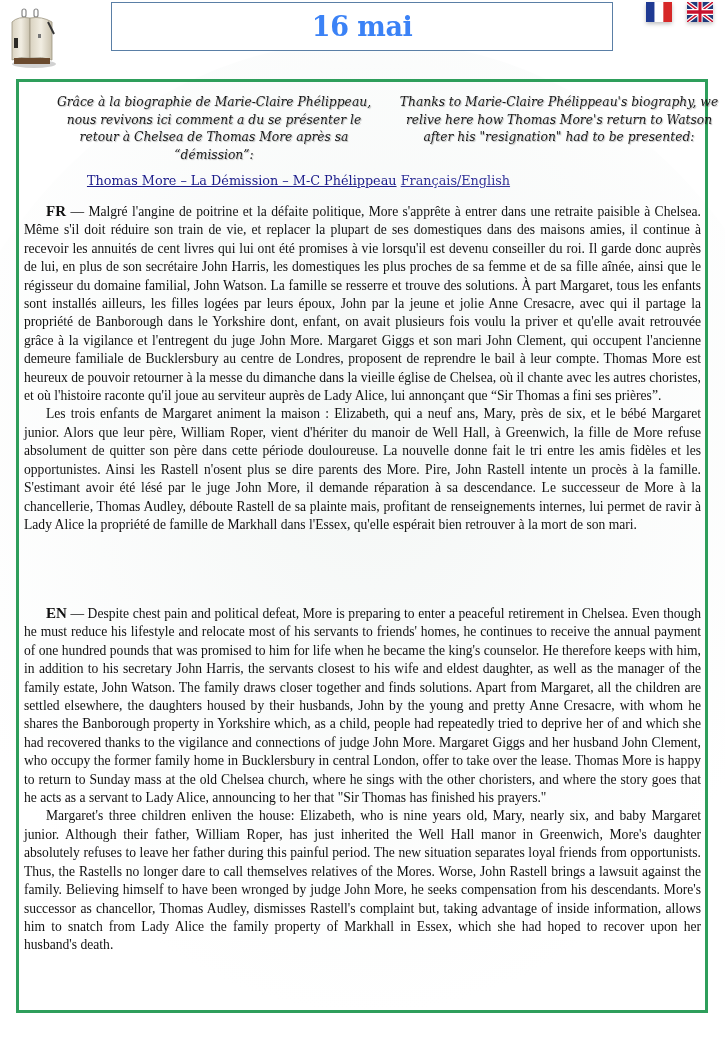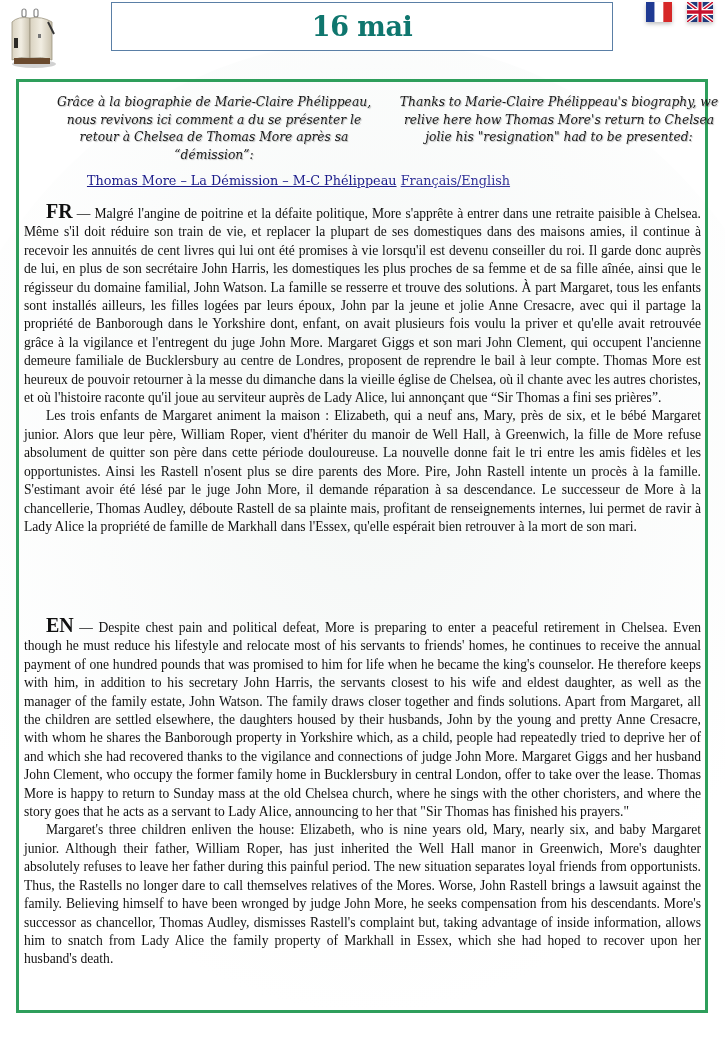--- a/index.html
+++ b/index.html
@@ -18,21 +18,21 @@
     .logo {
       position:absolute; left:8px; top:6px; width:48px; height:62px;
     }
     .title-box {
       position:absolute; left:111px; top:2px; width:502px; height:49px;
       border:1px solid #5a7fa6; background:#fff;
       display:flex; align-items:center; justify-content:center;
       box-sizing:border-box;
     }
     .title-box h1 {
-      margin:0; font-family:"DejaVu Serif", serif; font-weight:bold; font-size:27px; color:#0f766e;
+      margin:0; font-family:"DejaVu Serif", serif; font-weight:bold; font-size:27px; color:#3b82f6;
       letter-spacing:-0.5px;
       text-align:center;
     }
     .flag {
       position:absolute; top:2px; width:26px; height:20px; cursor:pointer;
       box-shadow:0 2px 4px rgba(0,0,0,0.25);
     }
     .flag-fr { left:646px; }
     .flag-uk { left:687px; }
     .frame {
@@ -49,23 +49,23 @@
       position:absolute; top:173px; left:0; width:597px; text-align:center; font-size:12.8px;
     }
     .links a { color:#1b1b8a; text-decoration:underline; }
     .links a.lang { color:#34349a; }
     .body-text {
       position:absolute; left:24px; width:677px;
       font-family:"Liberation Serif", serif; font-size:13.6px; line-height:18.4px;
       text-align:justify; color:#111;
     }
     .body-text p { margin:0; text-indent:22px; }
-    .lang-tag { font-size:20px; font-weight:bold; }
+    .lang-tag { font-size:15px; font-weight:bold; }
     .sec-fr { top:202px; }
-    .sec-en { top:604px;margin-top:12px; }
+    .sec-en { top:604px; }
   </style>
 </head>
 <body>
 
 <div class="bg-swoosh"></div>
 
 <div class="logo">
   <svg width="48" height="62" viewBox="0 0 48 62">
     <defs>
       <linearGradient id="pg" x1="0" x2="1">
@@ -103,21 +103,21 @@
     <path d="M0 0 L60 40 M60 0 L0 40" stroke="#fff" stroke-width="8"></path>
     <path d="M0 0 L60 40 M60 0 L0 40" stroke="#c8102e" stroke-width="3"></path>
     <path d="M30 0 V40 M0 20 H60" stroke="#fff" stroke-width="12"></path>
     <path d="M30 0 V40 M0 20 H60" stroke="#c8102e" stroke-width="7"></path>
   </svg>
 </div>
 
 <div class="frame"></div>
 
 <div class="intro intro-fr">Grâce à la biographie de Marie-Claire Phélippeau, nous revivons ici comment a du se présenter le retour à Chelsea de Thomas More après sa “démission”:</div>
-<div class="intro intro-en">Thanks to Marie-Claire Phélippeau's biography, we relive here how Thomas More's return to Chelsea jolie his "resignation" had to be presented:</div>
+<div class="intro intro-en">Thanks to Marie-Claire Phélippeau's biography, we relive here how Thomas More's return to Watson after his "resignation" had to be presented:</div>
 
 <div class="links">
   <a href="#">Thomas More – La Démission – M-C Phélippeau</a>
   <a href="#" class="lang">Français/English</a>
 </div>
 
 <div class="body-text sec-fr">
   <p><span class="lang-tag">FR</span><span> — </span><span>Malgré l'angine de poitrine et la défaite politique, More s'apprête à entrer dans une retraite paisible à Chelsea. Même s'il doit réduire son train de vie, et replacer la plupart de ses domestiques dans des maisons amies, il continue à recevoir les annuités de cent livres qui lui ont été promises à vie lorsqu'il est devenu conseiller du roi. Il garde donc auprès de lui, en plus de son secrétaire John Harris, les domestiques les plus proches de sa femme et de sa fille aînée, ainsi que le régisseur du domaine familial, John Watson. La famille se resserre et trouve des solutions. À part Margaret, tous les enfants sont installés ailleurs, les filles logées par leurs époux, John par la jeune et jolie Anne Cresacre, avec qui il partage la propriété de Banborough dans le Yorkshire dont, enfant, on avait plusieurs fois voulu la priver et qu'elle avait retrouvée grâce à la vigilance et l'entregent du juge John More. Margaret Giggs et son mari John Clement, qui occupent l'ancienne demeure familiale de Bucklersbury au centre de Londres, proposent de reprendre le bail à leur compte. Thomas More est heureux de pouvoir retourner à la messe du dimanche dans la vieille église de Chelsea, où il chante avec les autres choristes, et où l'histoire raconte qu'il joue au serviteur auprès de Lady Alice, lui annonçant que “Sir Thomas a fini ses prières”.</span></p>
   <p>Les trois enfants de Margaret animent la maison : Elizabeth, qui a neuf ans, Mary, près de six, et le bébé Margaret junior. Alors que leur père, William Roper, vient d'hériter du manoir de Well Hall, à Greenwich, la fille de More refuse absolument de quitter son père dans cette période douloureuse. La nouvelle donne fait le tri entre les amis fidèles et les opportunistes. Ainsi les Rastell n'osent plus se dire parents des More. Pire, John Rastell intente un procès à la famille. S'estimant avoir été lésé par le juge John More, il demande réparation à sa descendance. Le successeur de More à la chancellerie, Thomas Audley, déboute Rastell de sa plainte mais, profitant de renseignements internes, lui permet de ravir à Lady Alice la propriété de famille de Markhall dans l'Essex, qu'elle espérait bien retrouver à la mort de son mari.</p>
 </div>

